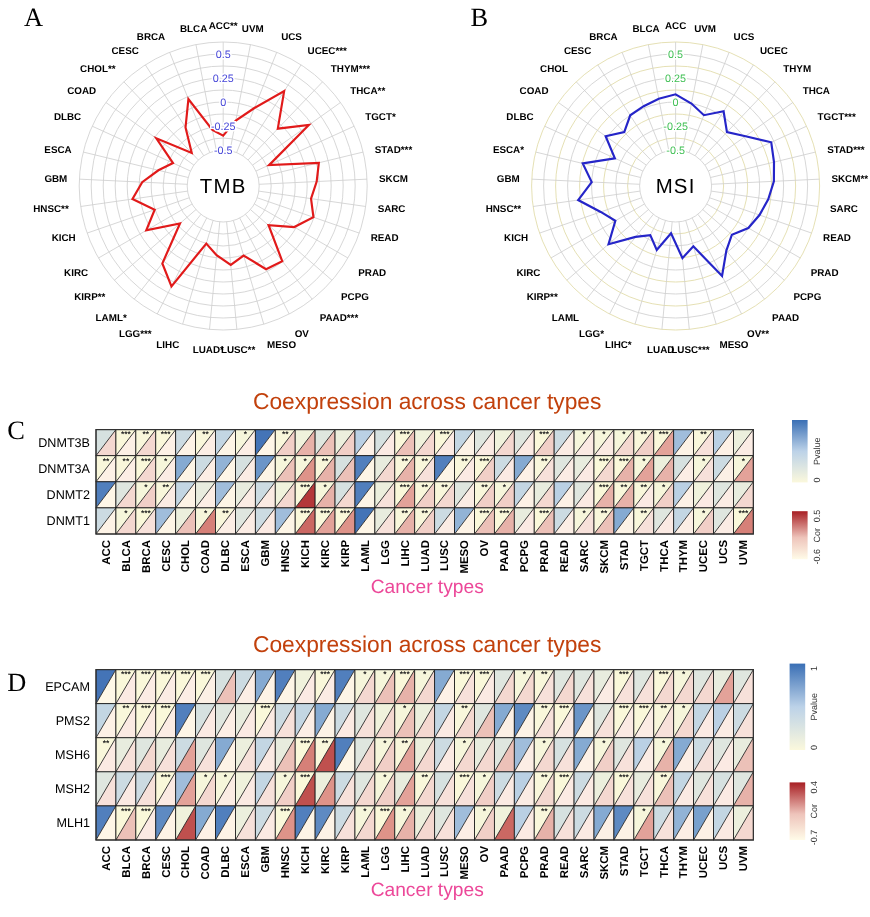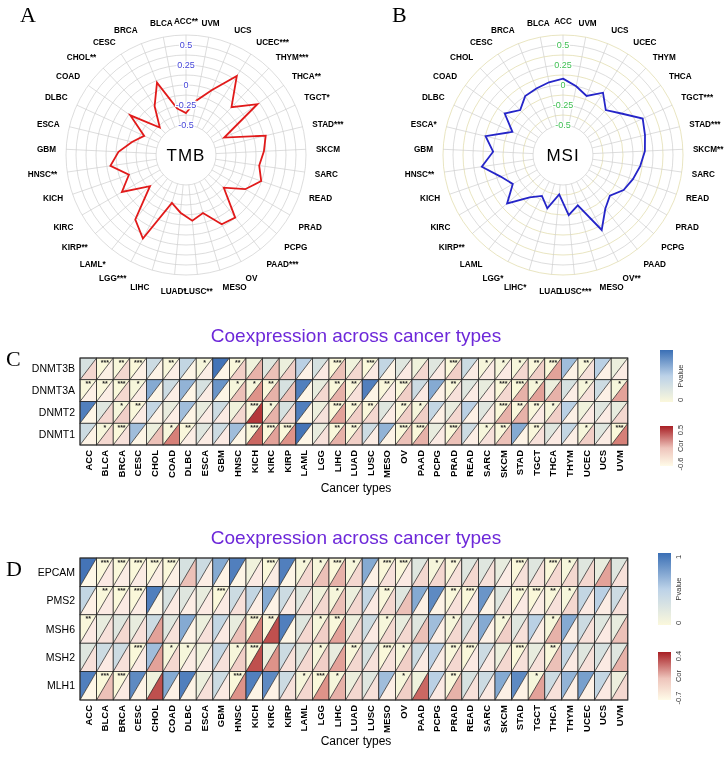--- a/index.html
+++ b/index.html
@@ -1,21 +1,21 @@
 <!DOCTYPE html>
 <html><head>
 <meta charset="utf-8">
 <style>
   html,body{margin:0;padding:0;background:#ffffff;}
   .page{position:relative;width:725px;height:764px;background:#ffffff;overflow:hidden;
         font-family:"Liberation Sans",sans-serif;}
   .panel-letter{position:absolute;font-family:"Liberation Serif",serif;font-size:22px;color:#000;}
-  .hm-title{position:absolute;left:0;width:712px;text-align:center;font-size:19px;color:#6d28d9;
+  .hm-title{position:absolute;left:0;width:712px;text-align:center;font-size:19px;color:#c2410c;
             font-family:"Liberation Sans",sans-serif;}
-  .axis-title{position:absolute;left:0;width:712px;text-align:center;font-size:12px;color:#000000;}
+  .axis-title{position:absolute;left:0;width:712px;text-align:center;font-size:16px;color:#ec4899;}
   svg{position:absolute;overflow:visible;}
   text{font-family:"Liberation Sans",sans-serif;}
 </style>
 </head>
 <body>
 
 <div class="page">
 
   <div class="panel-letter" style="left:20px;top:2px;">A</div>
   <div class="panel-letter" style="left:392px;top:2px;">B</div>

